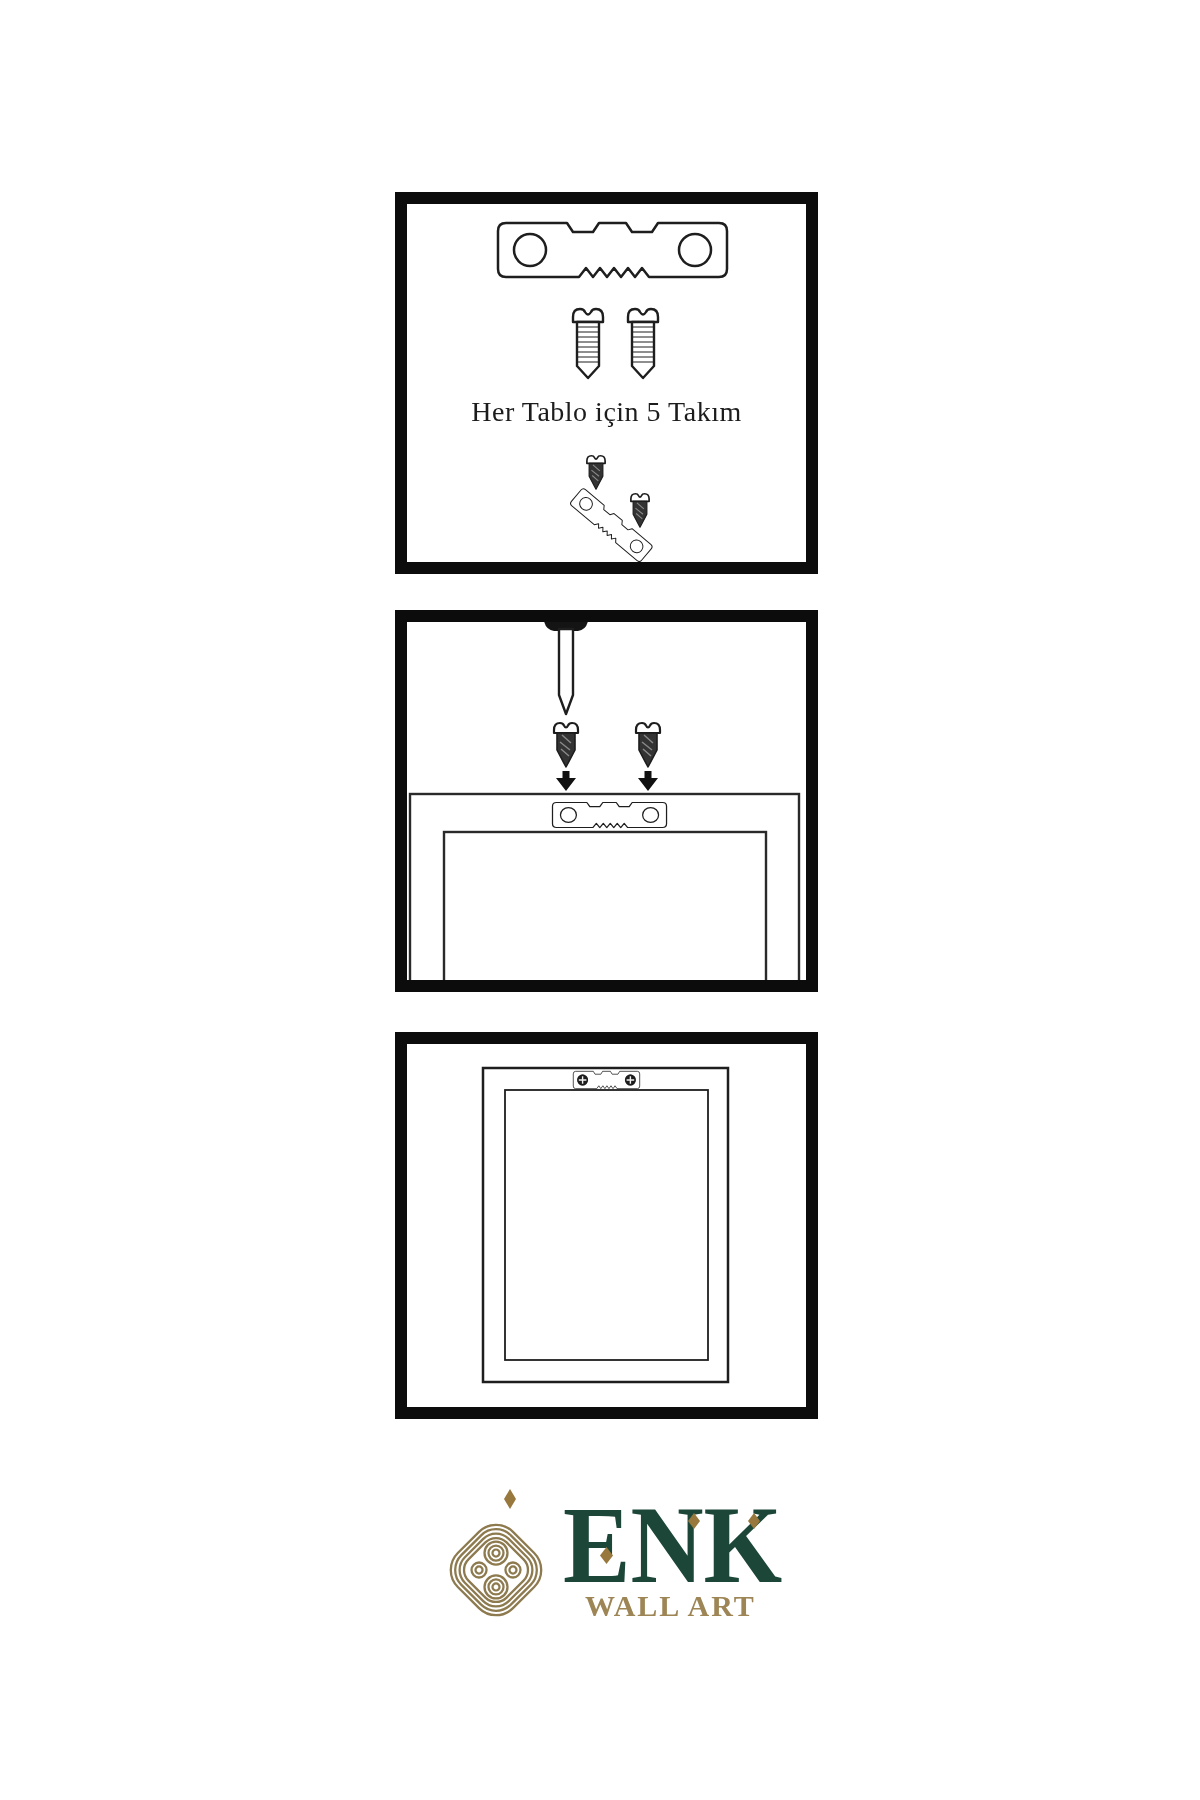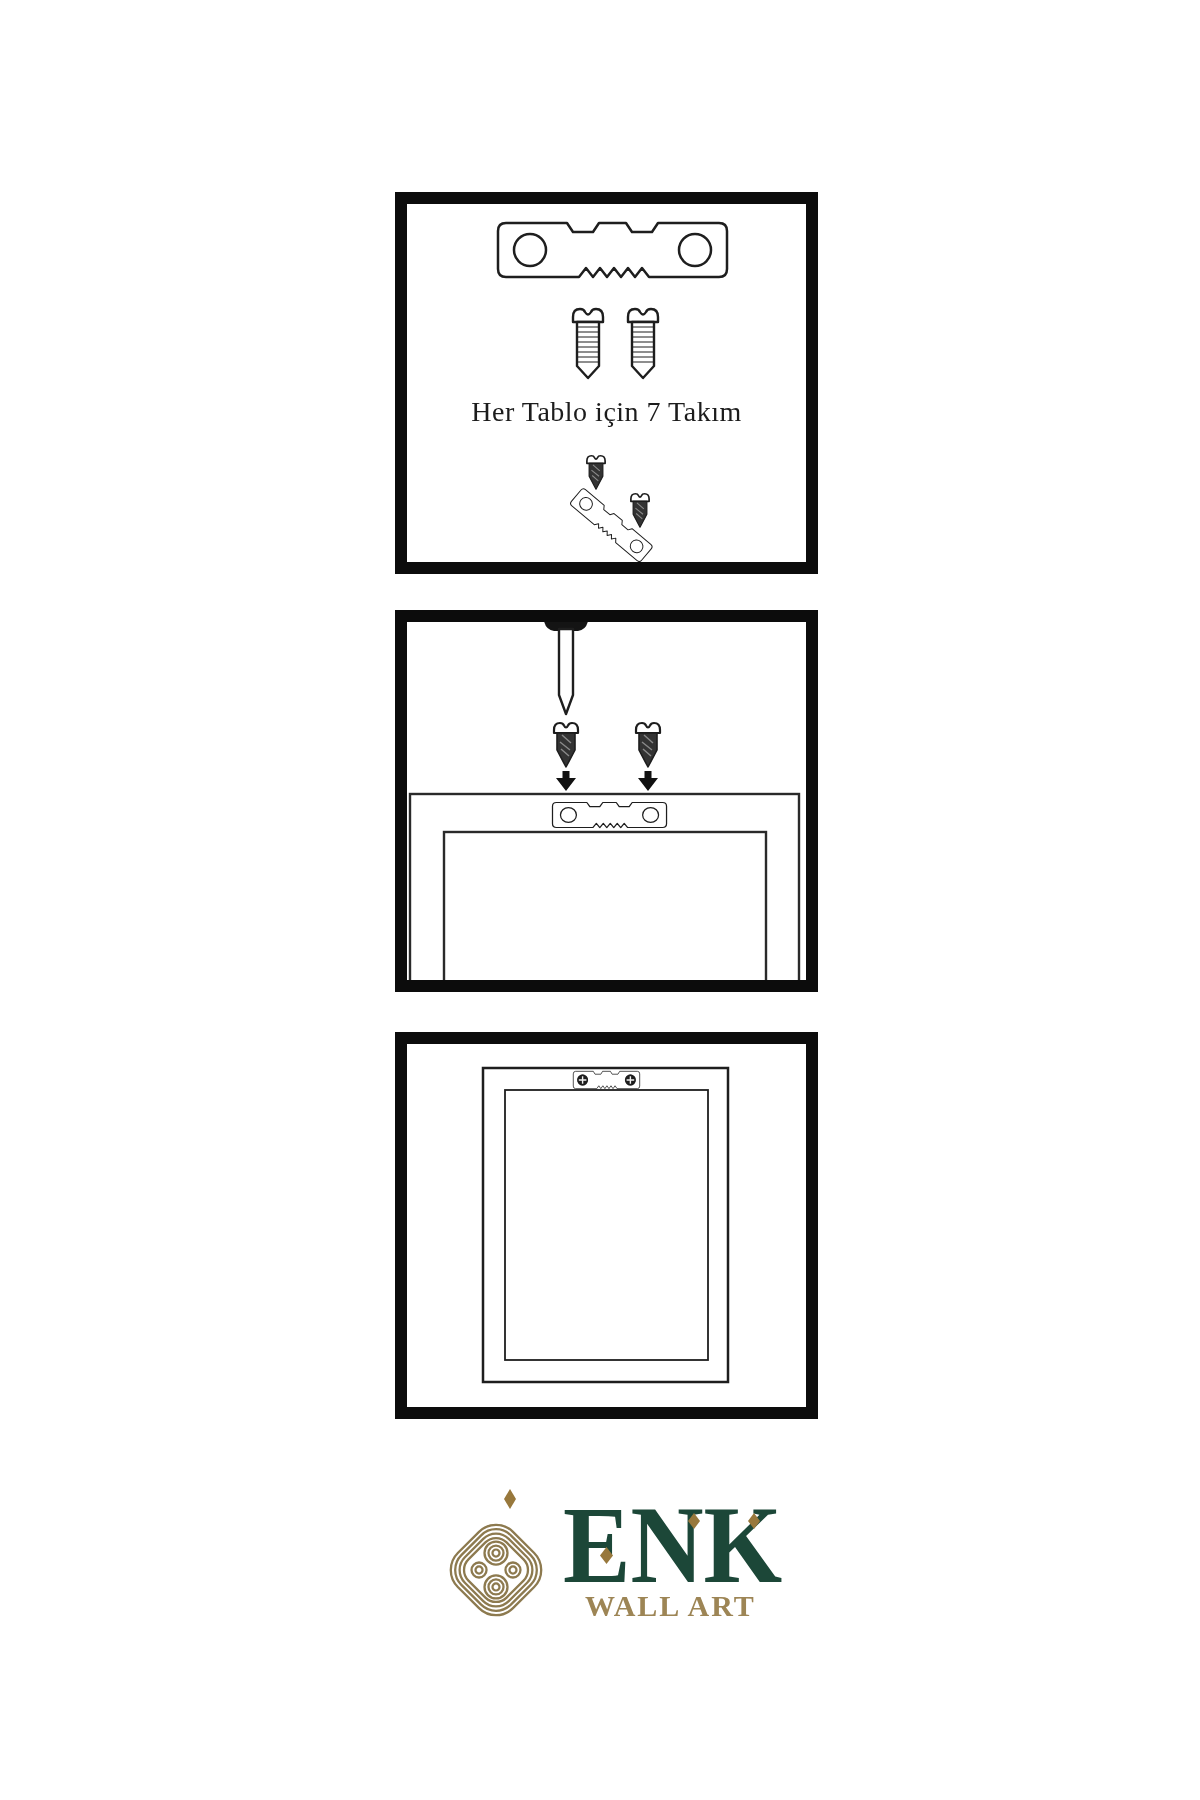--- a/index.html
+++ b/index.html
@@ -60,21 +60,21 @@
 
   <div class="panel panel-1">
     <svg width="399" height="358" viewBox="0 0 399 358">
       <use href="#g-hanger" transform="translate(90,18)"></use>
       <use href="#g-outline-screw" transform="translate(181,104)"></use>
       <use href="#g-outline-screw" transform="translate(236,104)"></use>
       <use href="#g-dark-screw" transform="translate(189,251) scale(0.76)"></use>
       <use href="#g-hanger" transform="translate(176,283) rotate(40) scale(0.4,0.393)"></use>
       <use href="#g-dark-screw" transform="translate(233,289) scale(0.76)"></use>
     </svg>
-    <div class="caption">Her Tablo için 7 Takım</div>
+    <div class="caption">Her Tablo için 5 Takım</div>
   </div>
 
   <div class="panel panel-2">
     <svg width="399" height="358" viewBox="0 0 399 358">
       <rect x="3" y="172" width="389" height="200" fill="#ffffff" stroke="#2a2a2a" stroke-width="2.4"></rect>
       <rect x="37" y="210" width="322" height="200" fill="#ffffff" stroke="#2a2a2a" stroke-width="2.4"></rect>
       <use href="#g-hanger" transform="translate(145,180) scale(0.498,0.464)"></use>
       <use href="#g-nail" transform="translate(159,-1)"></use>
       <use href="#g-dark-screw" transform="translate(159,100)"></use>
       <use href="#g-dark-screw" transform="translate(241,100)"></use>

